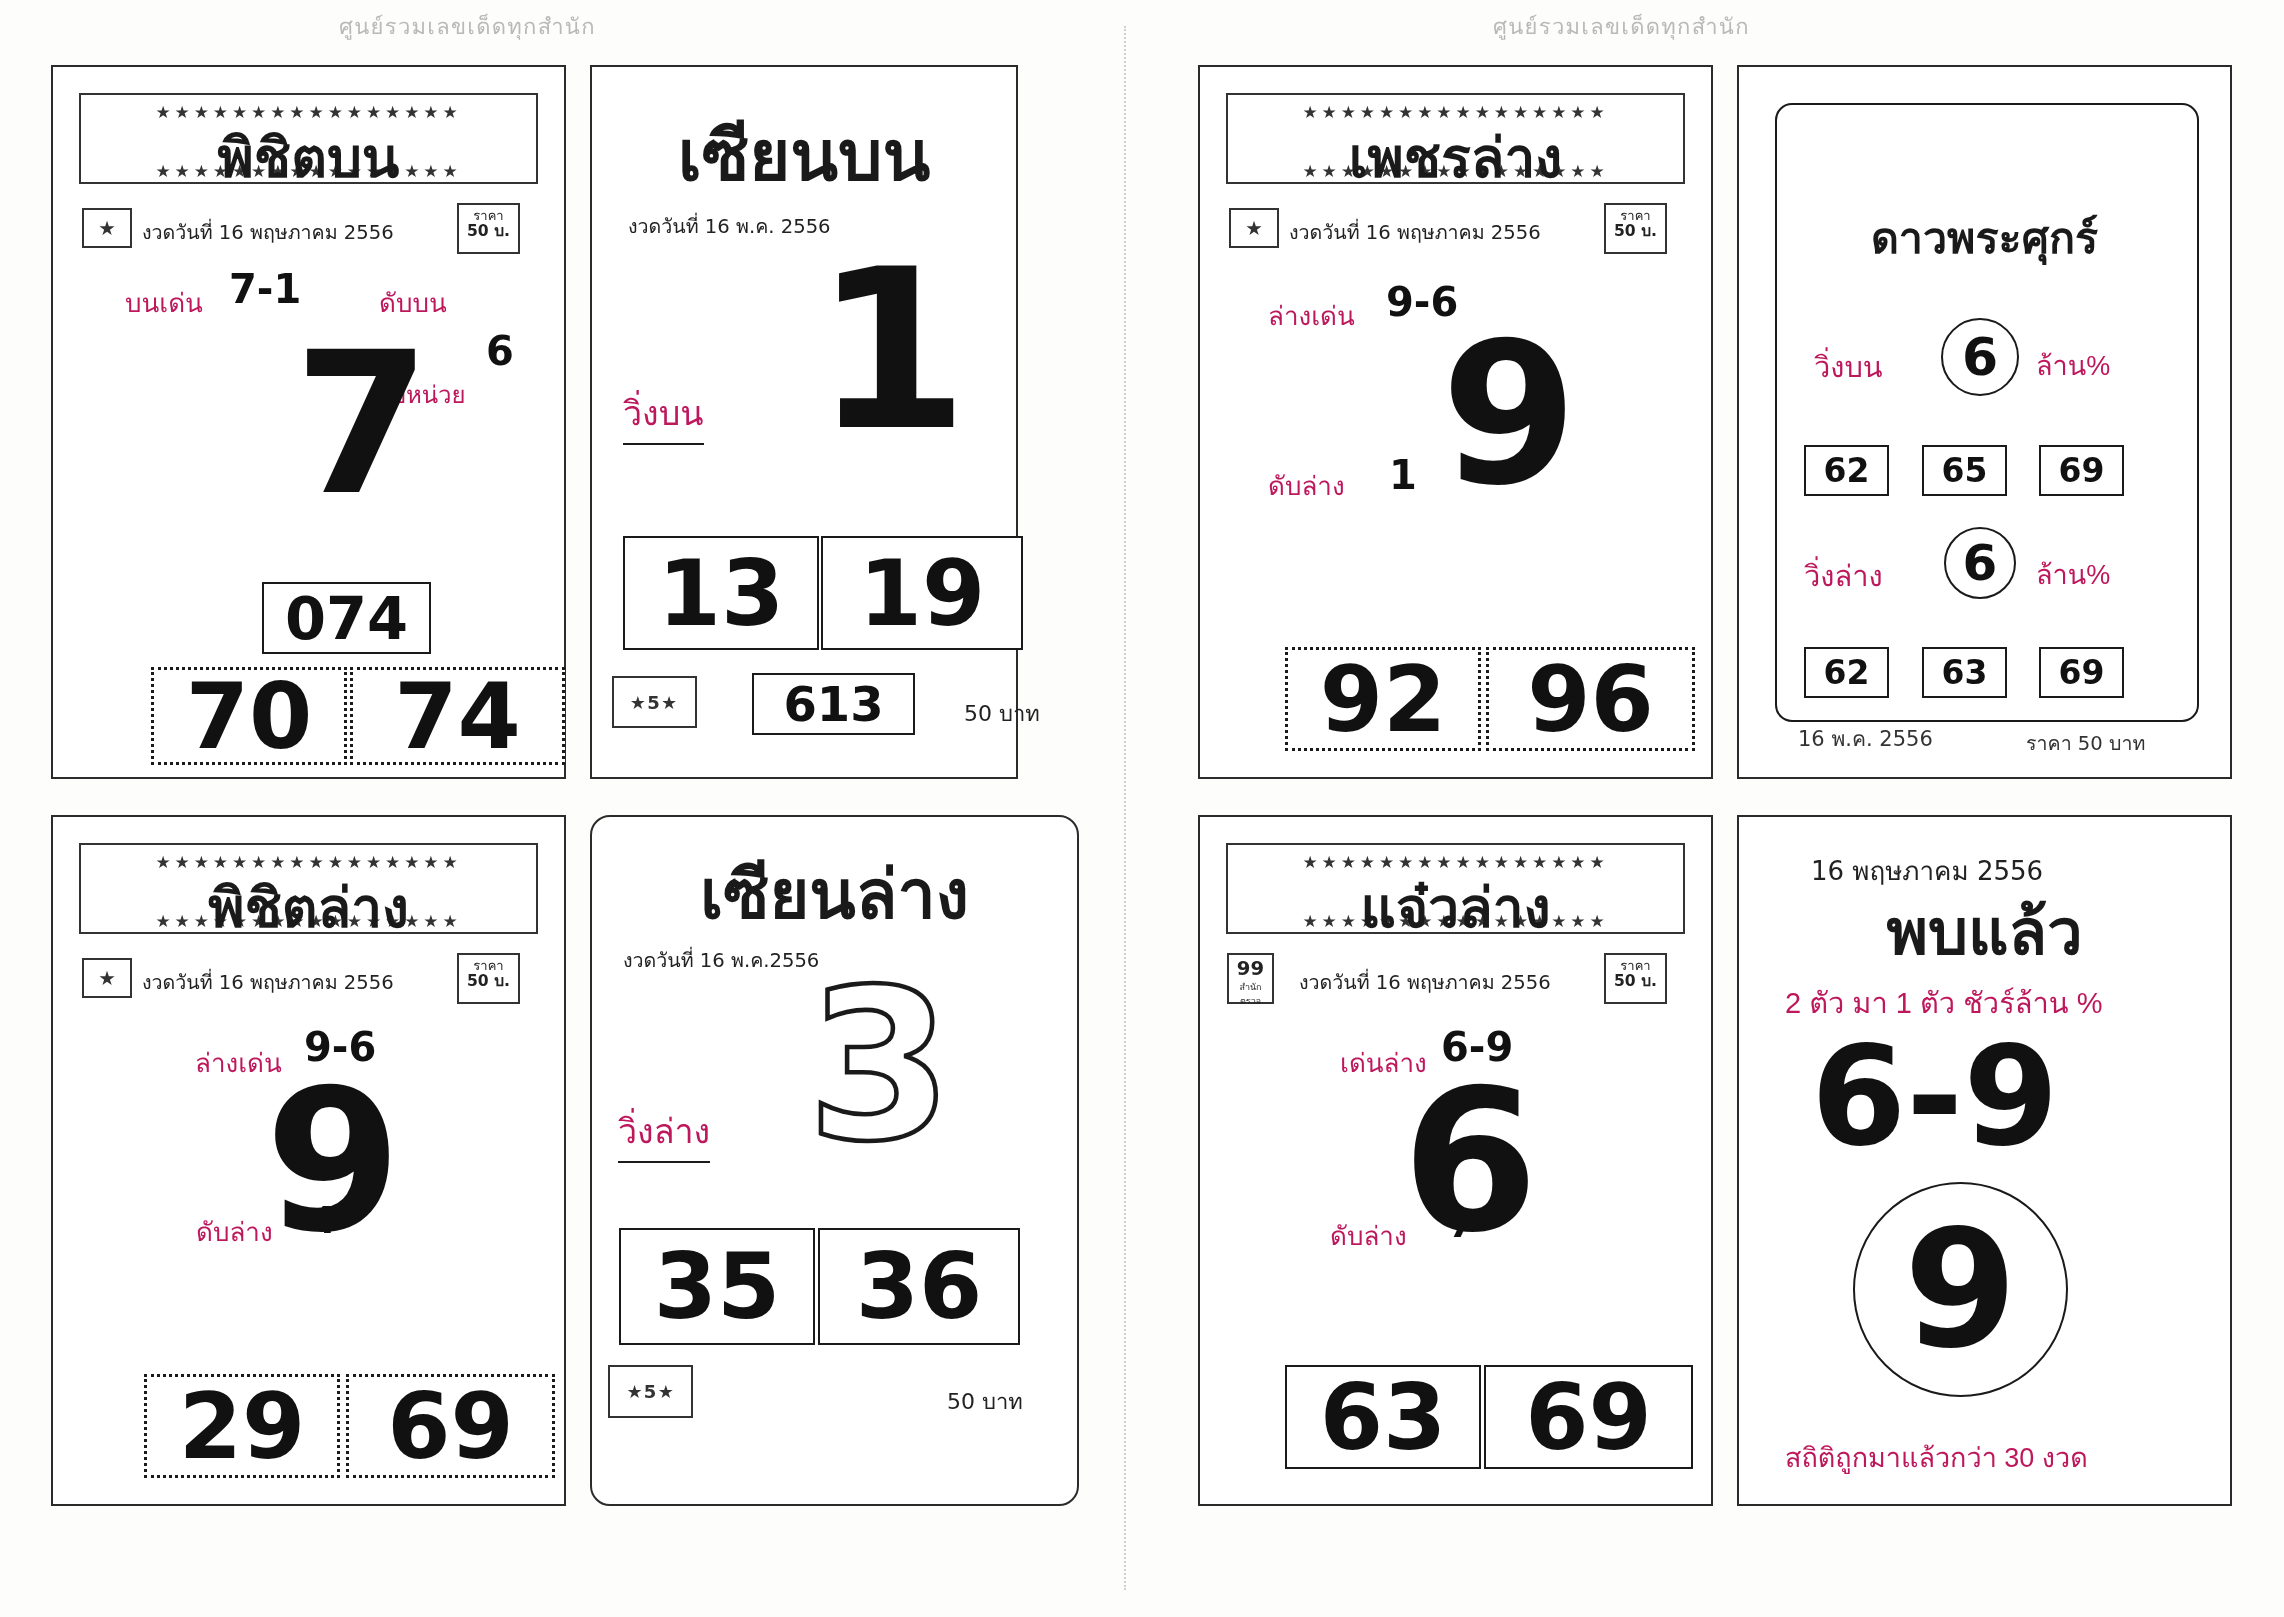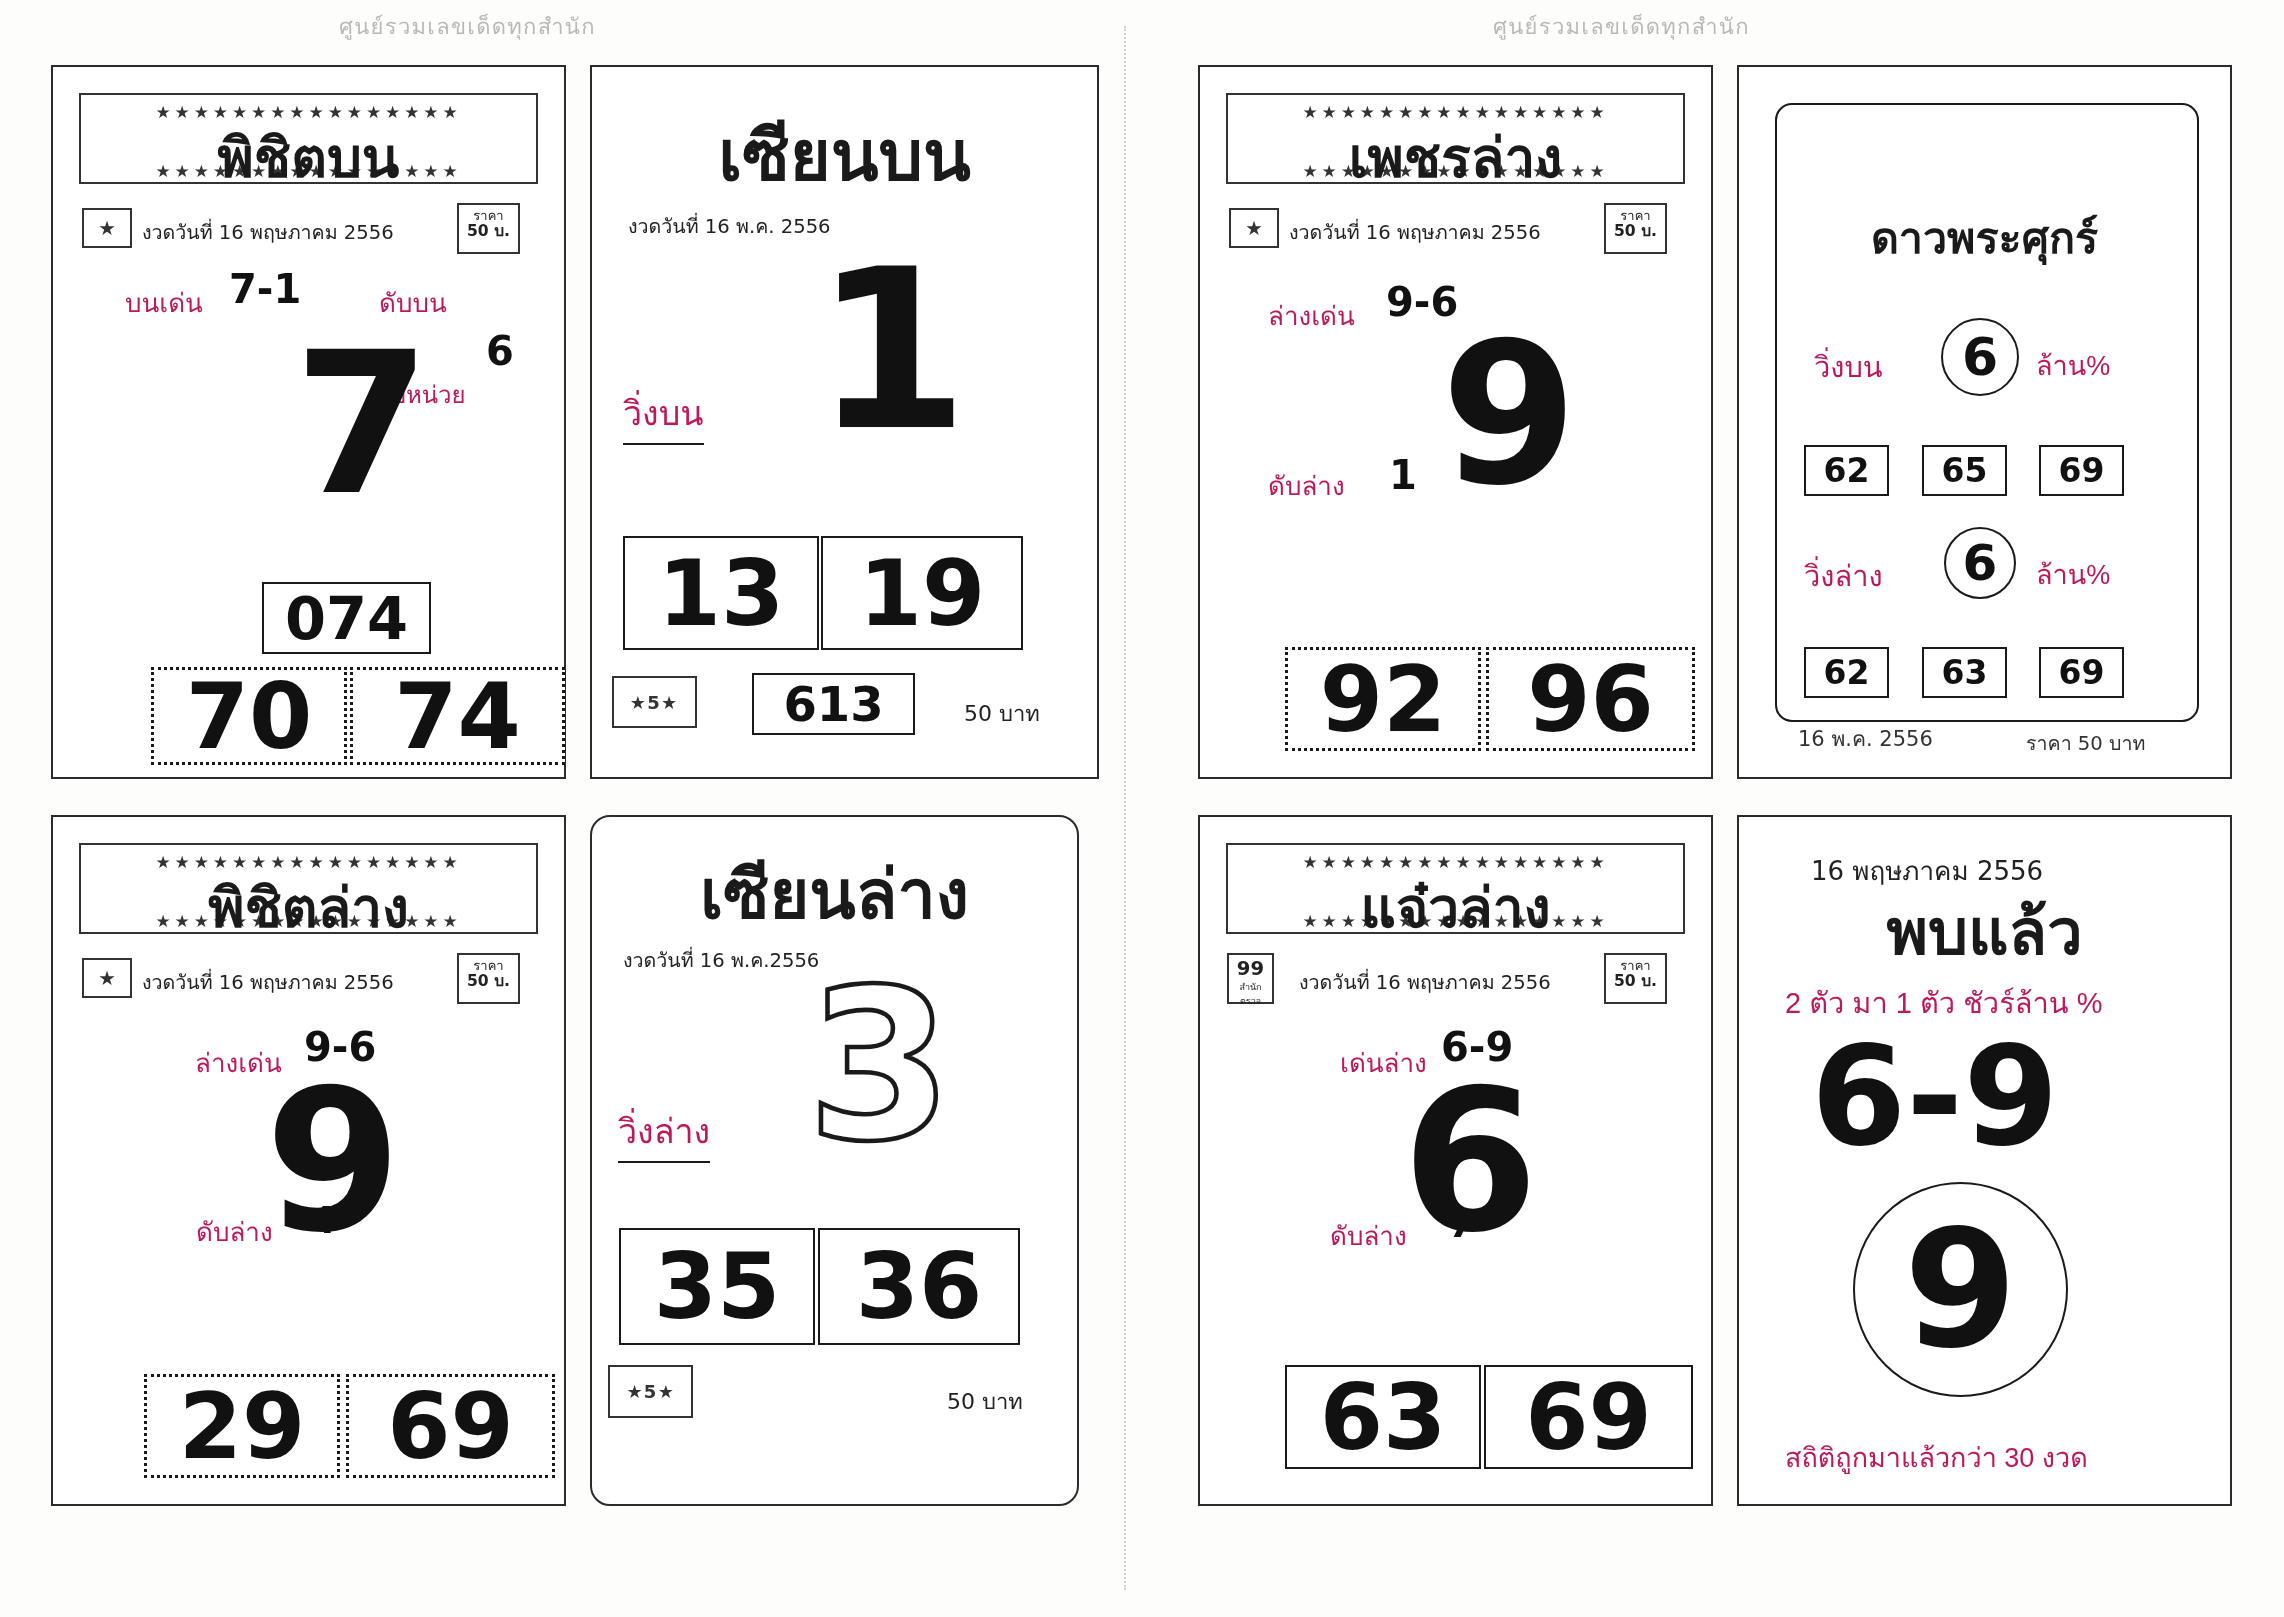--- a/index.html
+++ b/index.html
@@ -158,21 +158,21 @@
     <div class="smallnum" style="left:433px;top:261px;font-size:40px;">6</div>
 
     <div class="bignum" style="left:241px;top:274px;font-size:196px;">7</div>
 
     <div class="boxnum" style="left:209px;top:515px;width:169px;height:72px;font-size:59px;">074</div>
 
     <div class="boxnum dotted" style="left:98px;top:600px;width:196px;height:98px;font-size:91px;">70</div>
     <div class="boxnum dotted" style="left:297px;top:600px;width:215px;height:98px;font-size:91px;">74</div>
   </div>
 
-  <div class="card" style="left:590px;top:65px;width:509px;height:714px;">
+  <div class="card" style="left:590px;top:65px;width:428px;height:714px;">
     <div class="title-thai" style="top:33px;font-size:70px;">เซียนบน</div>
     <div class="date-line" style="left:36px;top:143px;font-size:19.6px;">งวดวันที่ 16 พ.ค. 2556</div>
 
     <div class="label underline" style="left:31px;top:319px;font-size:34px;">วิ่งบน</div>
 
     <div class="bignum" style="left:222px;top:189px;font-size:222px;">1</div>
 
     <div class="boxnum thin" style="left:31px;top:469px;width:196px;height:114px;font-size:91px;">13</div>
     <div class="boxnum thin" style="left:229px;top:469px;width:202px;height:114px;font-size:91px;">19</div>
 

